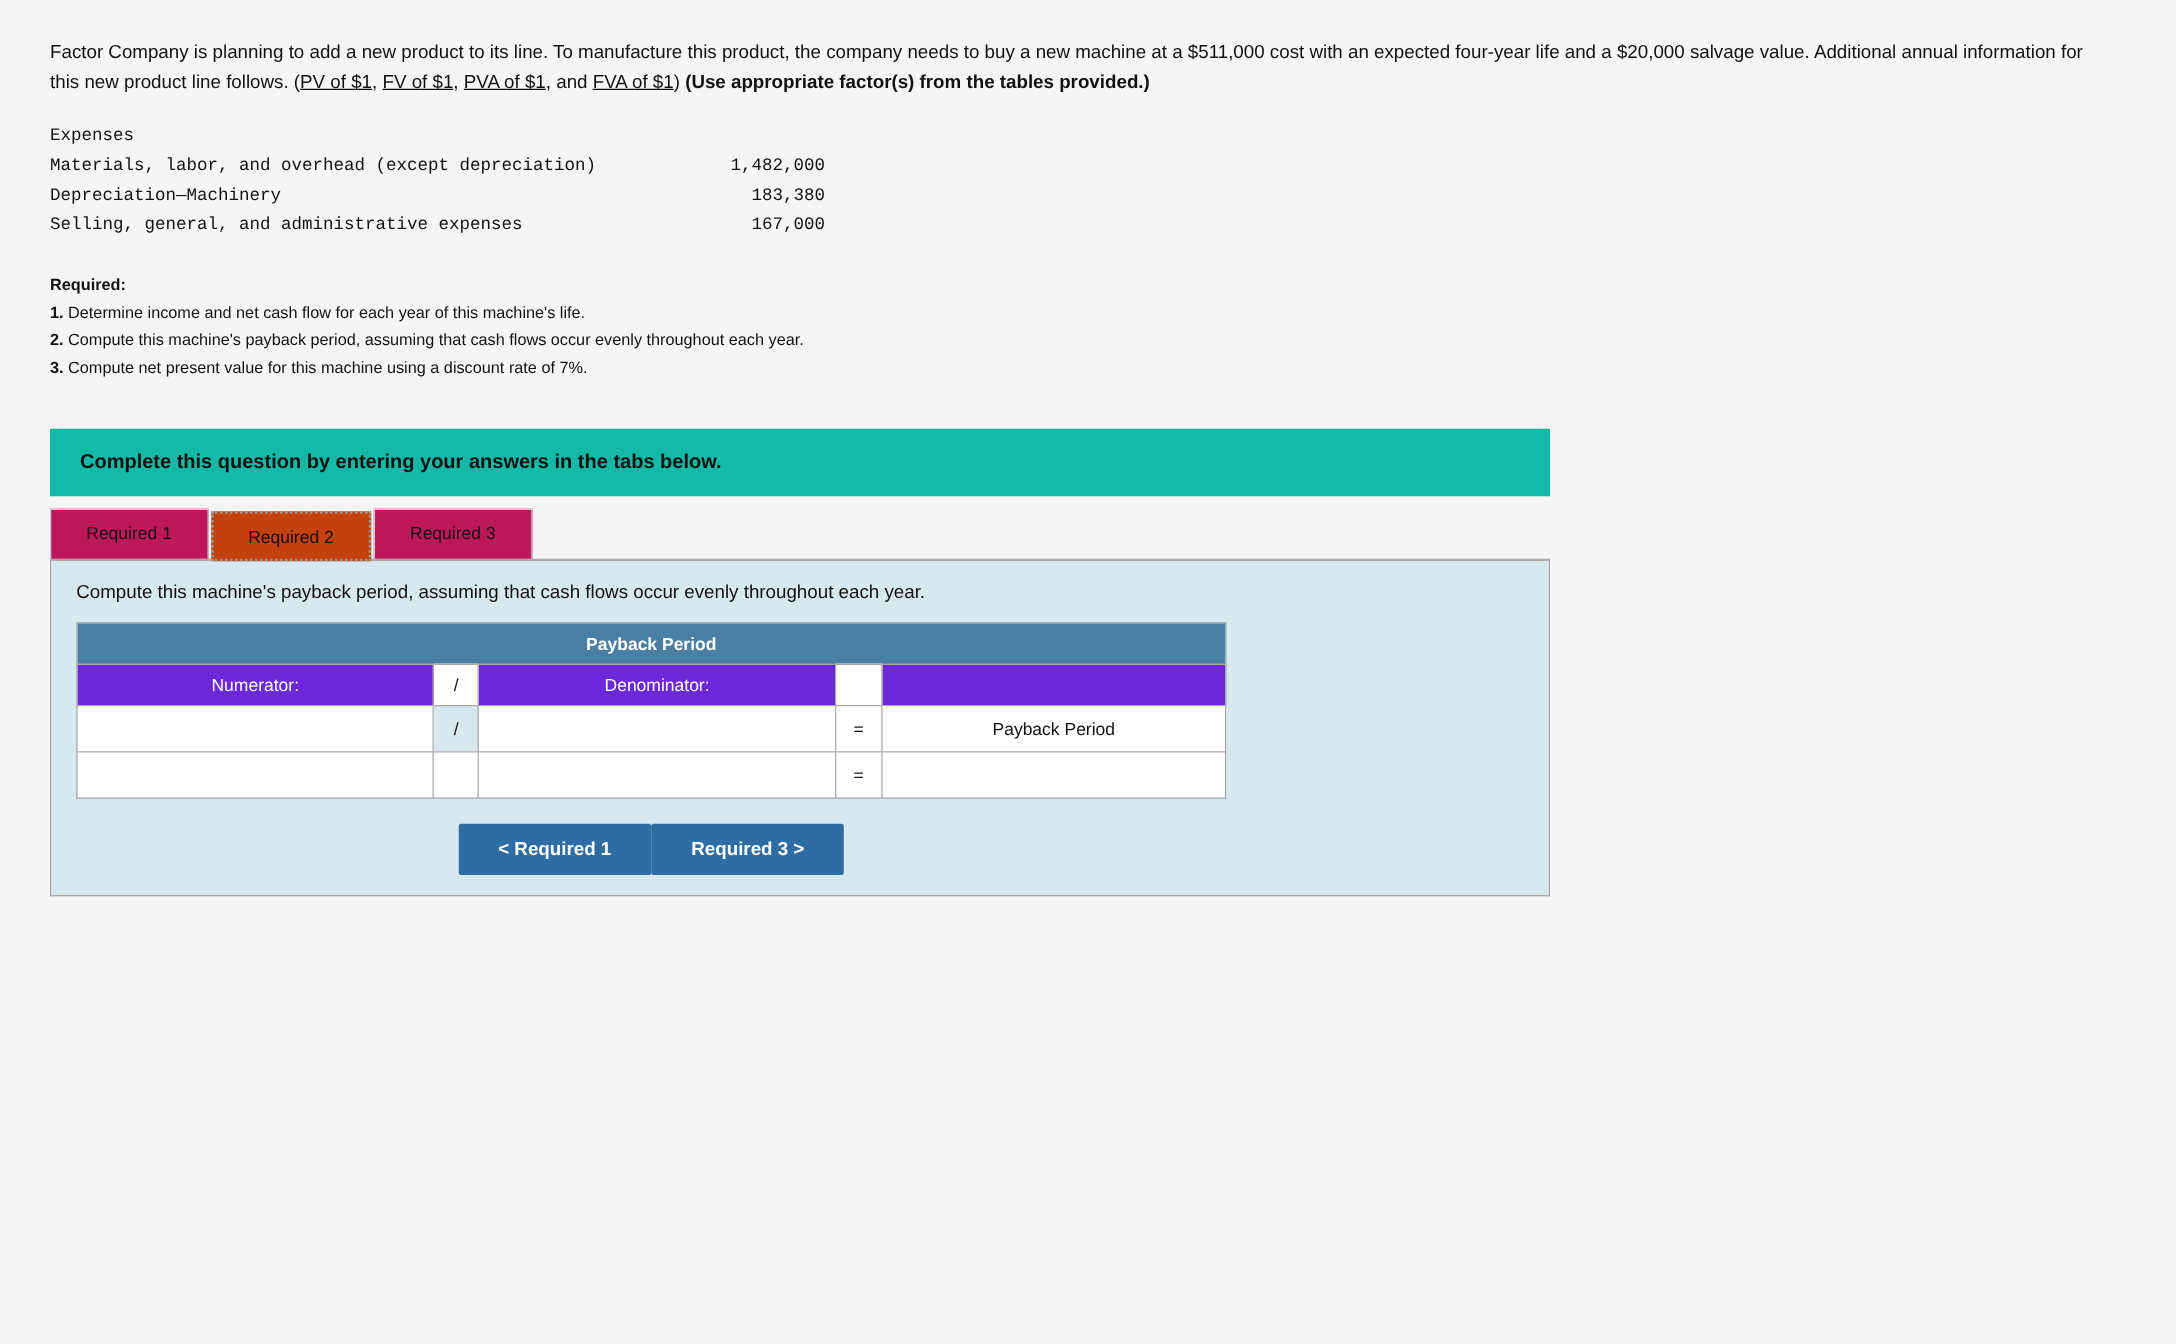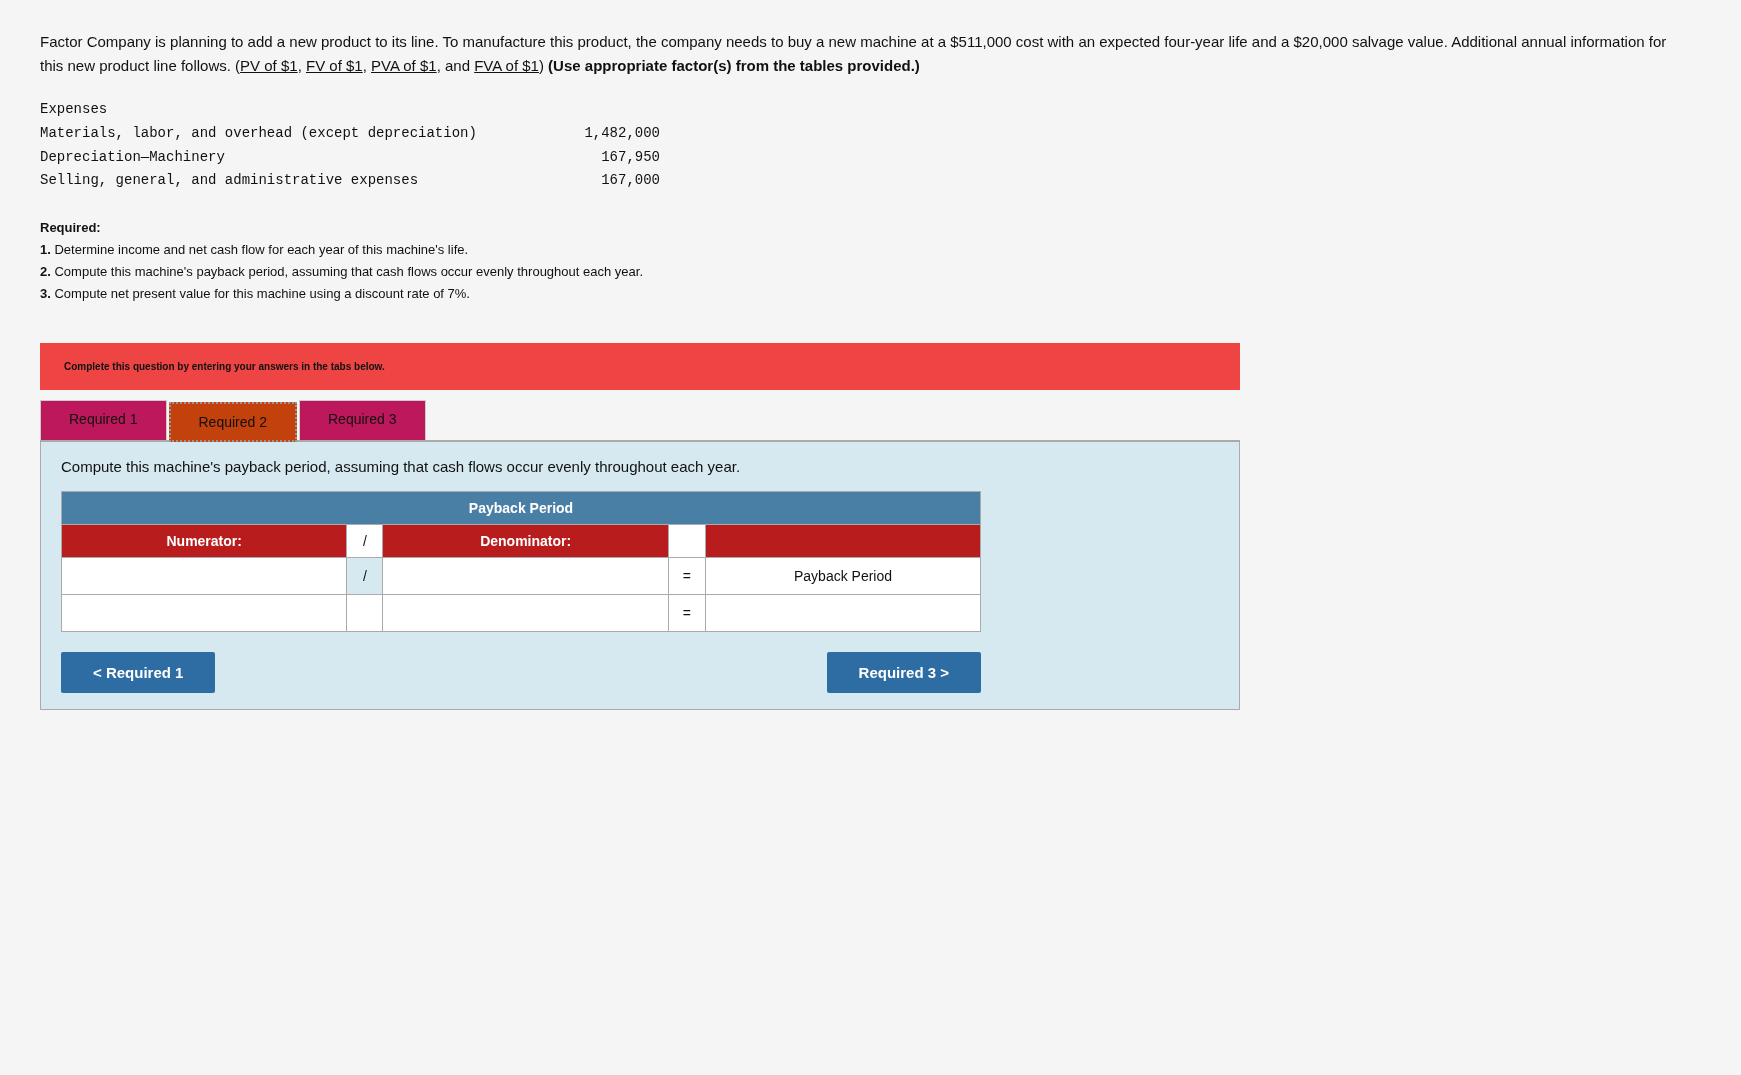--- a/index.html
+++ b/index.html
@@ -45,24 +45,24 @@
       margin-bottom: 20px;
     }
     .required-section p {
       font-size: 13px;
       line-height: 1.7;
     }
     .required-section p strong {
       font-weight: bold;
     }
     .complete-box {
-      background: #ef4444;
+      background: #14b8a6;
       padding: 18px 24px;
       margin-bottom: 0;
-      font-size: 10px;
+      font-size: 16px;
       font-weight: bold;
       max-width: 1200px;
     }
     .tabs-container {
       max-width: 1200px;
       margin-top: 10px;
     }
     .tabs-row {
       display: flex;
       border-bottom: 2px solid #aaa;
@@ -112,23 +112,23 @@
       text-align: center;
       font-size: 14px;
       margin-left: 21px;
     }
     .payback-header-row th {
       background: #4a7fa5;
       color: #fff;
       font-weight: bold;
     }
     .payback-label-row td {
-      background: #b91c1c;
+      background: #6d28d9;
       color: #fff;
-      font-weight: bold;
+      font-weight: normal;
     }
     .payback-label-row td.slash-cell {
       background: #fff;
       color: #111;
       font-weight: normal;
       width: 36px;
     }
     .input-cell {
       background: #fff;
       min-width: 160px;
@@ -162,21 +162,21 @@
       width: 100%;
       border: none;
       outline: none;
       font-size: 14px;
       background: transparent;
     }
     .nav-buttons {
       display: flex;
       margin-top: 20px;
       max-width: 920px;
-      justify-content: space-between;
+      justify-content: center;
     }
     .nav-btn {
       background: #2d6da3;
       color: #fff;
       border: none;
       padding: 12px 32px;
       font-size: 15px;
       font-weight: bold;
       cursor: pointer;
       border-radius: 2px;
@@ -202,21 +202,21 @@
   <div class="data-row">
     <span class="data-label">Expenses</span>
     <span class="data-value"></span>
   </div>
   <div class="data-row">
     <span class="data-label">    Materials, labor, and overhead (except depreciation)</span>
     <span class="data-value">1,482,000</span>
   </div>
   <div class="data-row">
     <span class="data-label">    Depreciation—Machinery</span>
-    <span class="data-value">167,950</span>
+    <span class="data-value">183,380</span>
   </div>
   <div class="data-row">
     <span class="data-label">    Selling, general, and administrative expenses</span>
     <span class="data-value">167,000</span>
   </div>
 </div>
 
 
 <div class="required-section">
   <p><strong>Required:</strong></p>

